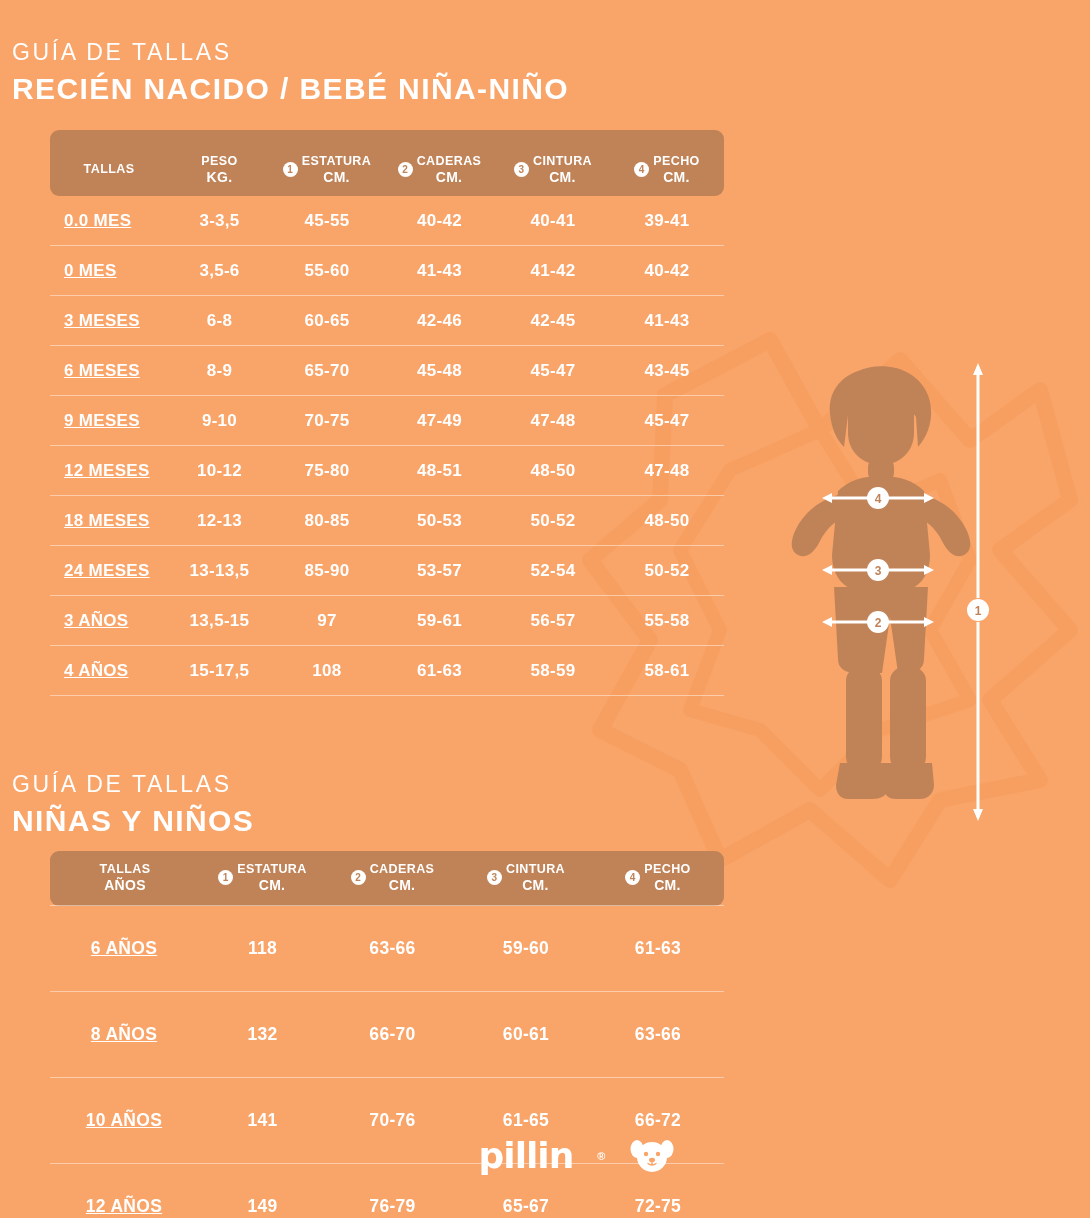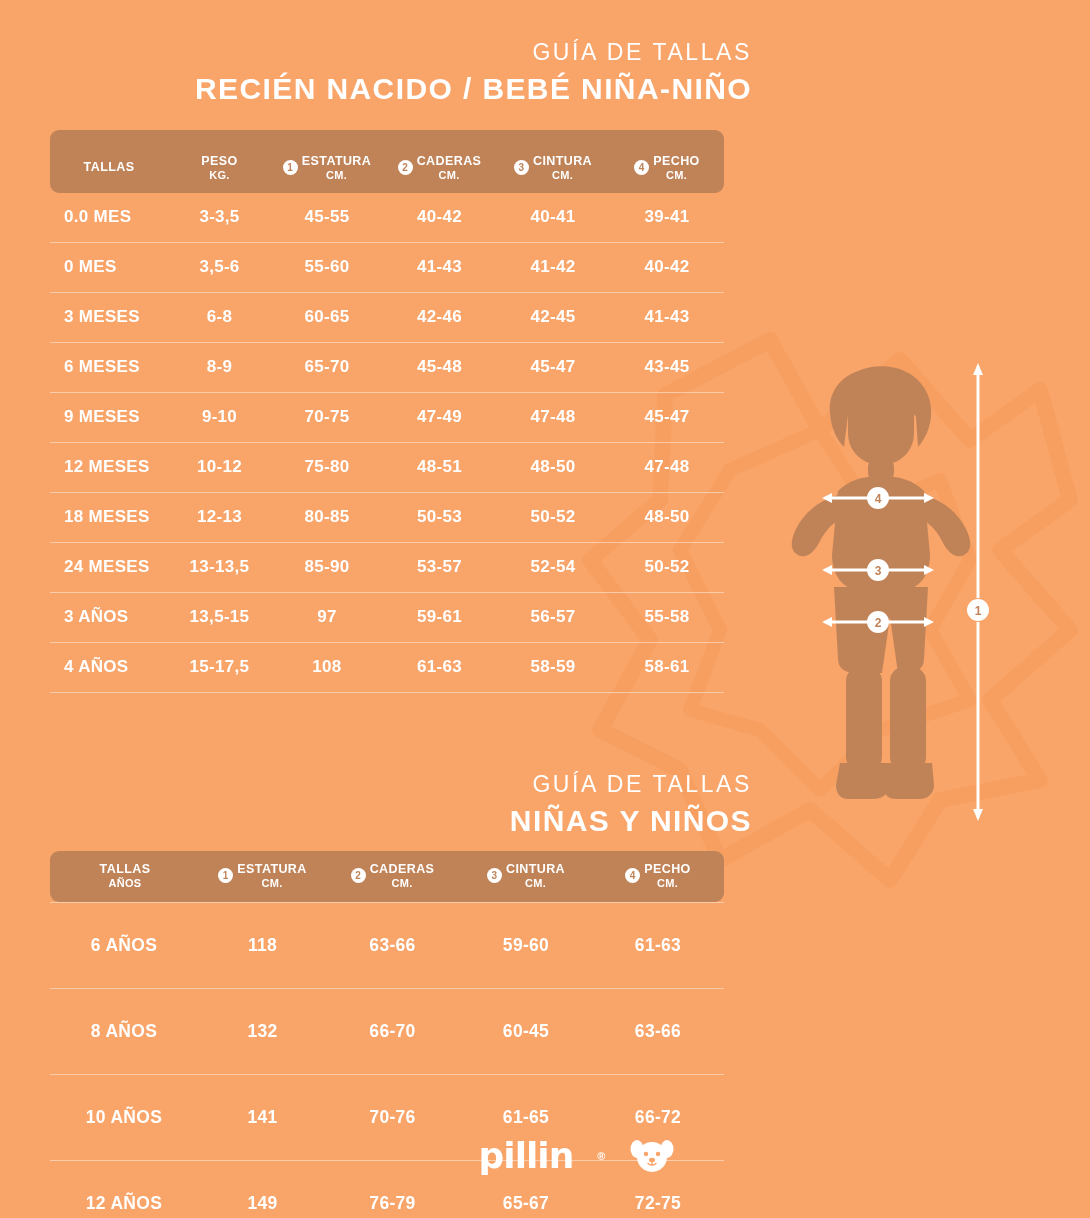--- a/index.html
+++ b/index.html
@@ -29,21 +29,21 @@
   }
 
   .page {
     position: relative;
     width: 1090px;
     height: 1218px;
   }
 
   
   .title-block {
-    text-align: right;
+    text-align: left;
     width: 740px;
     margin: 0;
     position: absolute;
   }
   .title-block .t1 {
     font-size: 23px;
     letter-spacing: 2.6px;
     font-weight: 400;
     color: #ffffff;
     line-height: 1.25;
@@ -86,21 +86,21 @@
   thead tr.hdr { border-radius: 8px; }
   .hdr-inner {
     display: inline-flex;
     align-items: center;
     justify-content: center;
     gap: 4px;
   }
   .hdr-text { display: inline-block; }
   .hdr-sub {
     display: block;
-    font-size: 11px;
+    font-size: 14px;
     font-weight: 700;
     letter-spacing: 0.3px;
   }
   .num-badge {
     display: inline-flex;
     align-items: center;
     justify-content: center;
     width: 15px;
     height: 15px;
     min-width: 15px;
@@ -115,21 +115,21 @@
   tbody td {
     font-size: 17px;
     font-weight: 700;
     color: #ffffff;
     text-align: center;
     padding: 14.5px 2px;
     border-bottom: 1px solid rgba(255,255,255,0.45);
     letter-spacing: 0.3px;
   }
   tbody tr:last-child td { border-bottom: 1px solid rgba(255,255,255,0.45); }
-  tbody td.first { text-align: left; padding-left: 14px; }
+  tbody td.first { text-align: left; padding-left: 14px; text-decoration: underline; }
 
   
   #table-1 col.c0 { width: 118px; }
   #table-1 col.c1 { width: 103px; }
   #table-1 col.c2 { width: 112px; }
   #table-1 col.c3 { width: 113px; }
   #table-1 col.c4 { width: 114px; }
   #table-1 col.c5 { width: 114px; }
 
   
@@ -411,21 +411,21 @@
           <td class="first">6 AÑOS</td>
           <td>118</td>
           <td>63-66</td>
           <td>59-60</td>
           <td>61-63</td>
         </tr>
         <tr>
           <td class="first">8 AÑOS</td>
           <td>132</td>
           <td>66-70</td>
-          <td>60-45</td>
+          <td>60-61</td>
           <td>63-66</td>
         </tr>
         <tr>
           <td class="first">10 AÑOS</td>
           <td>141</td>
           <td>70-76</td>
           <td>61-65</td>
           <td>66-72</td>
         </tr>
         <tr>

